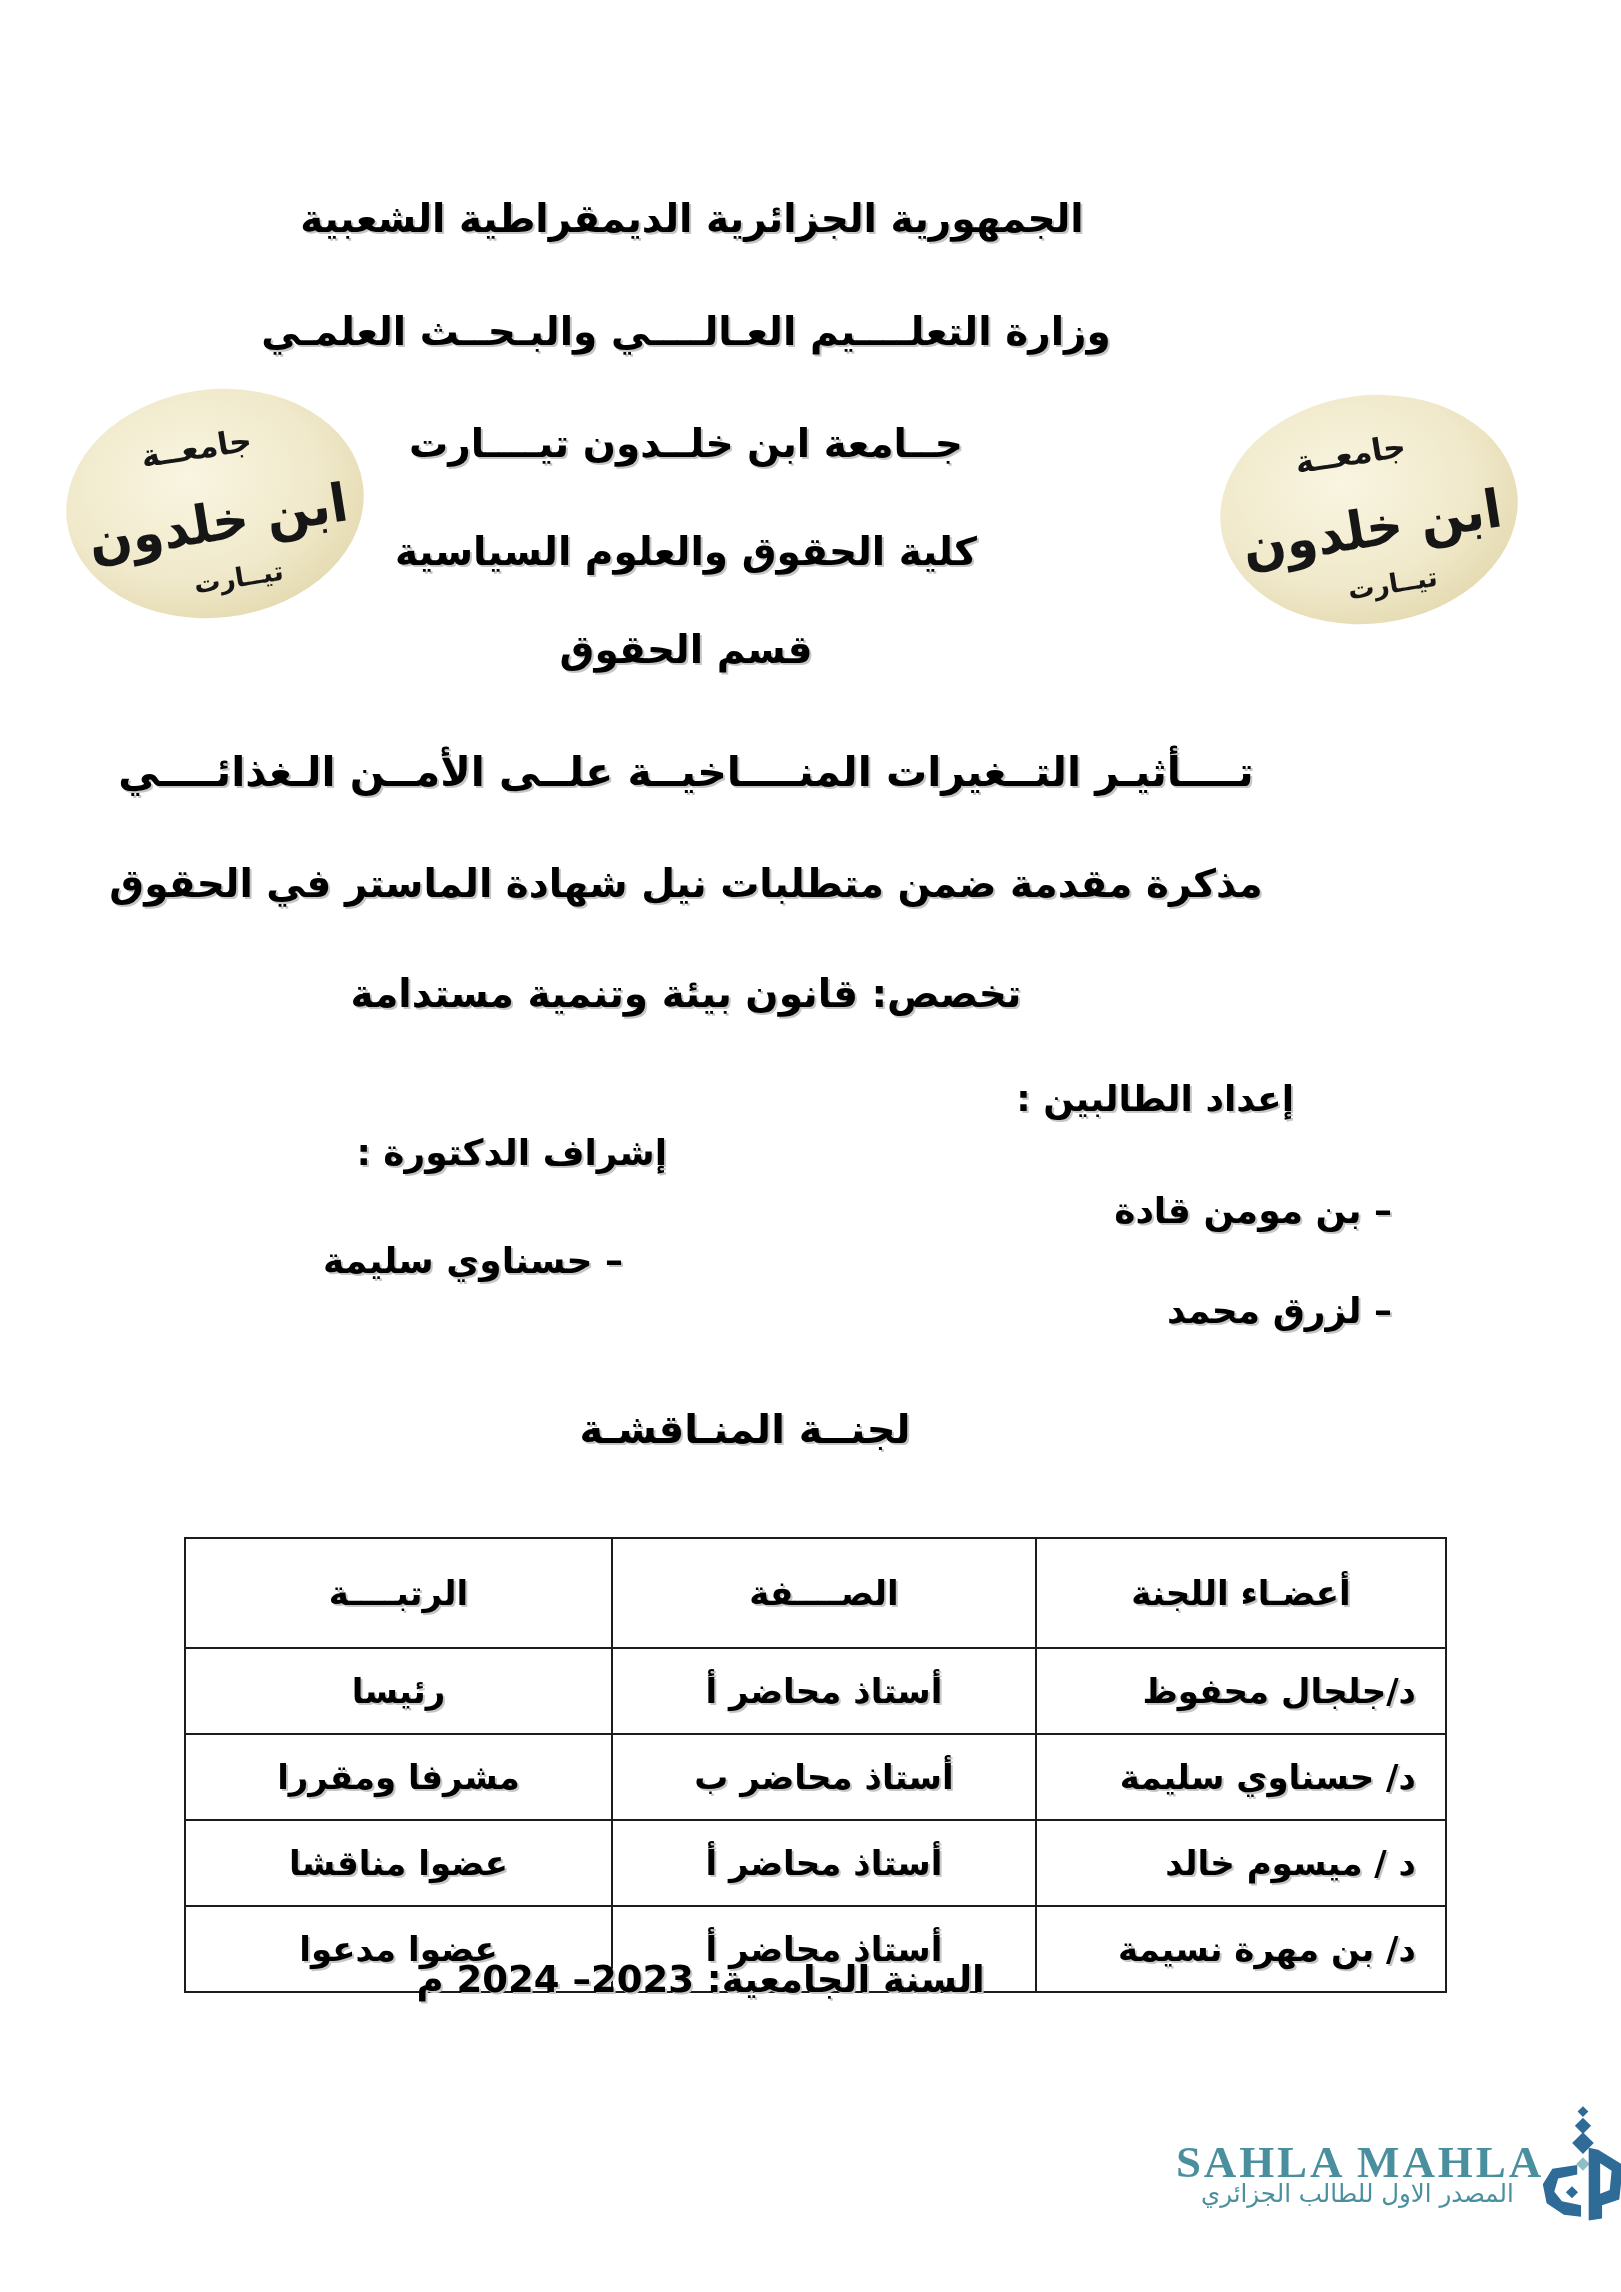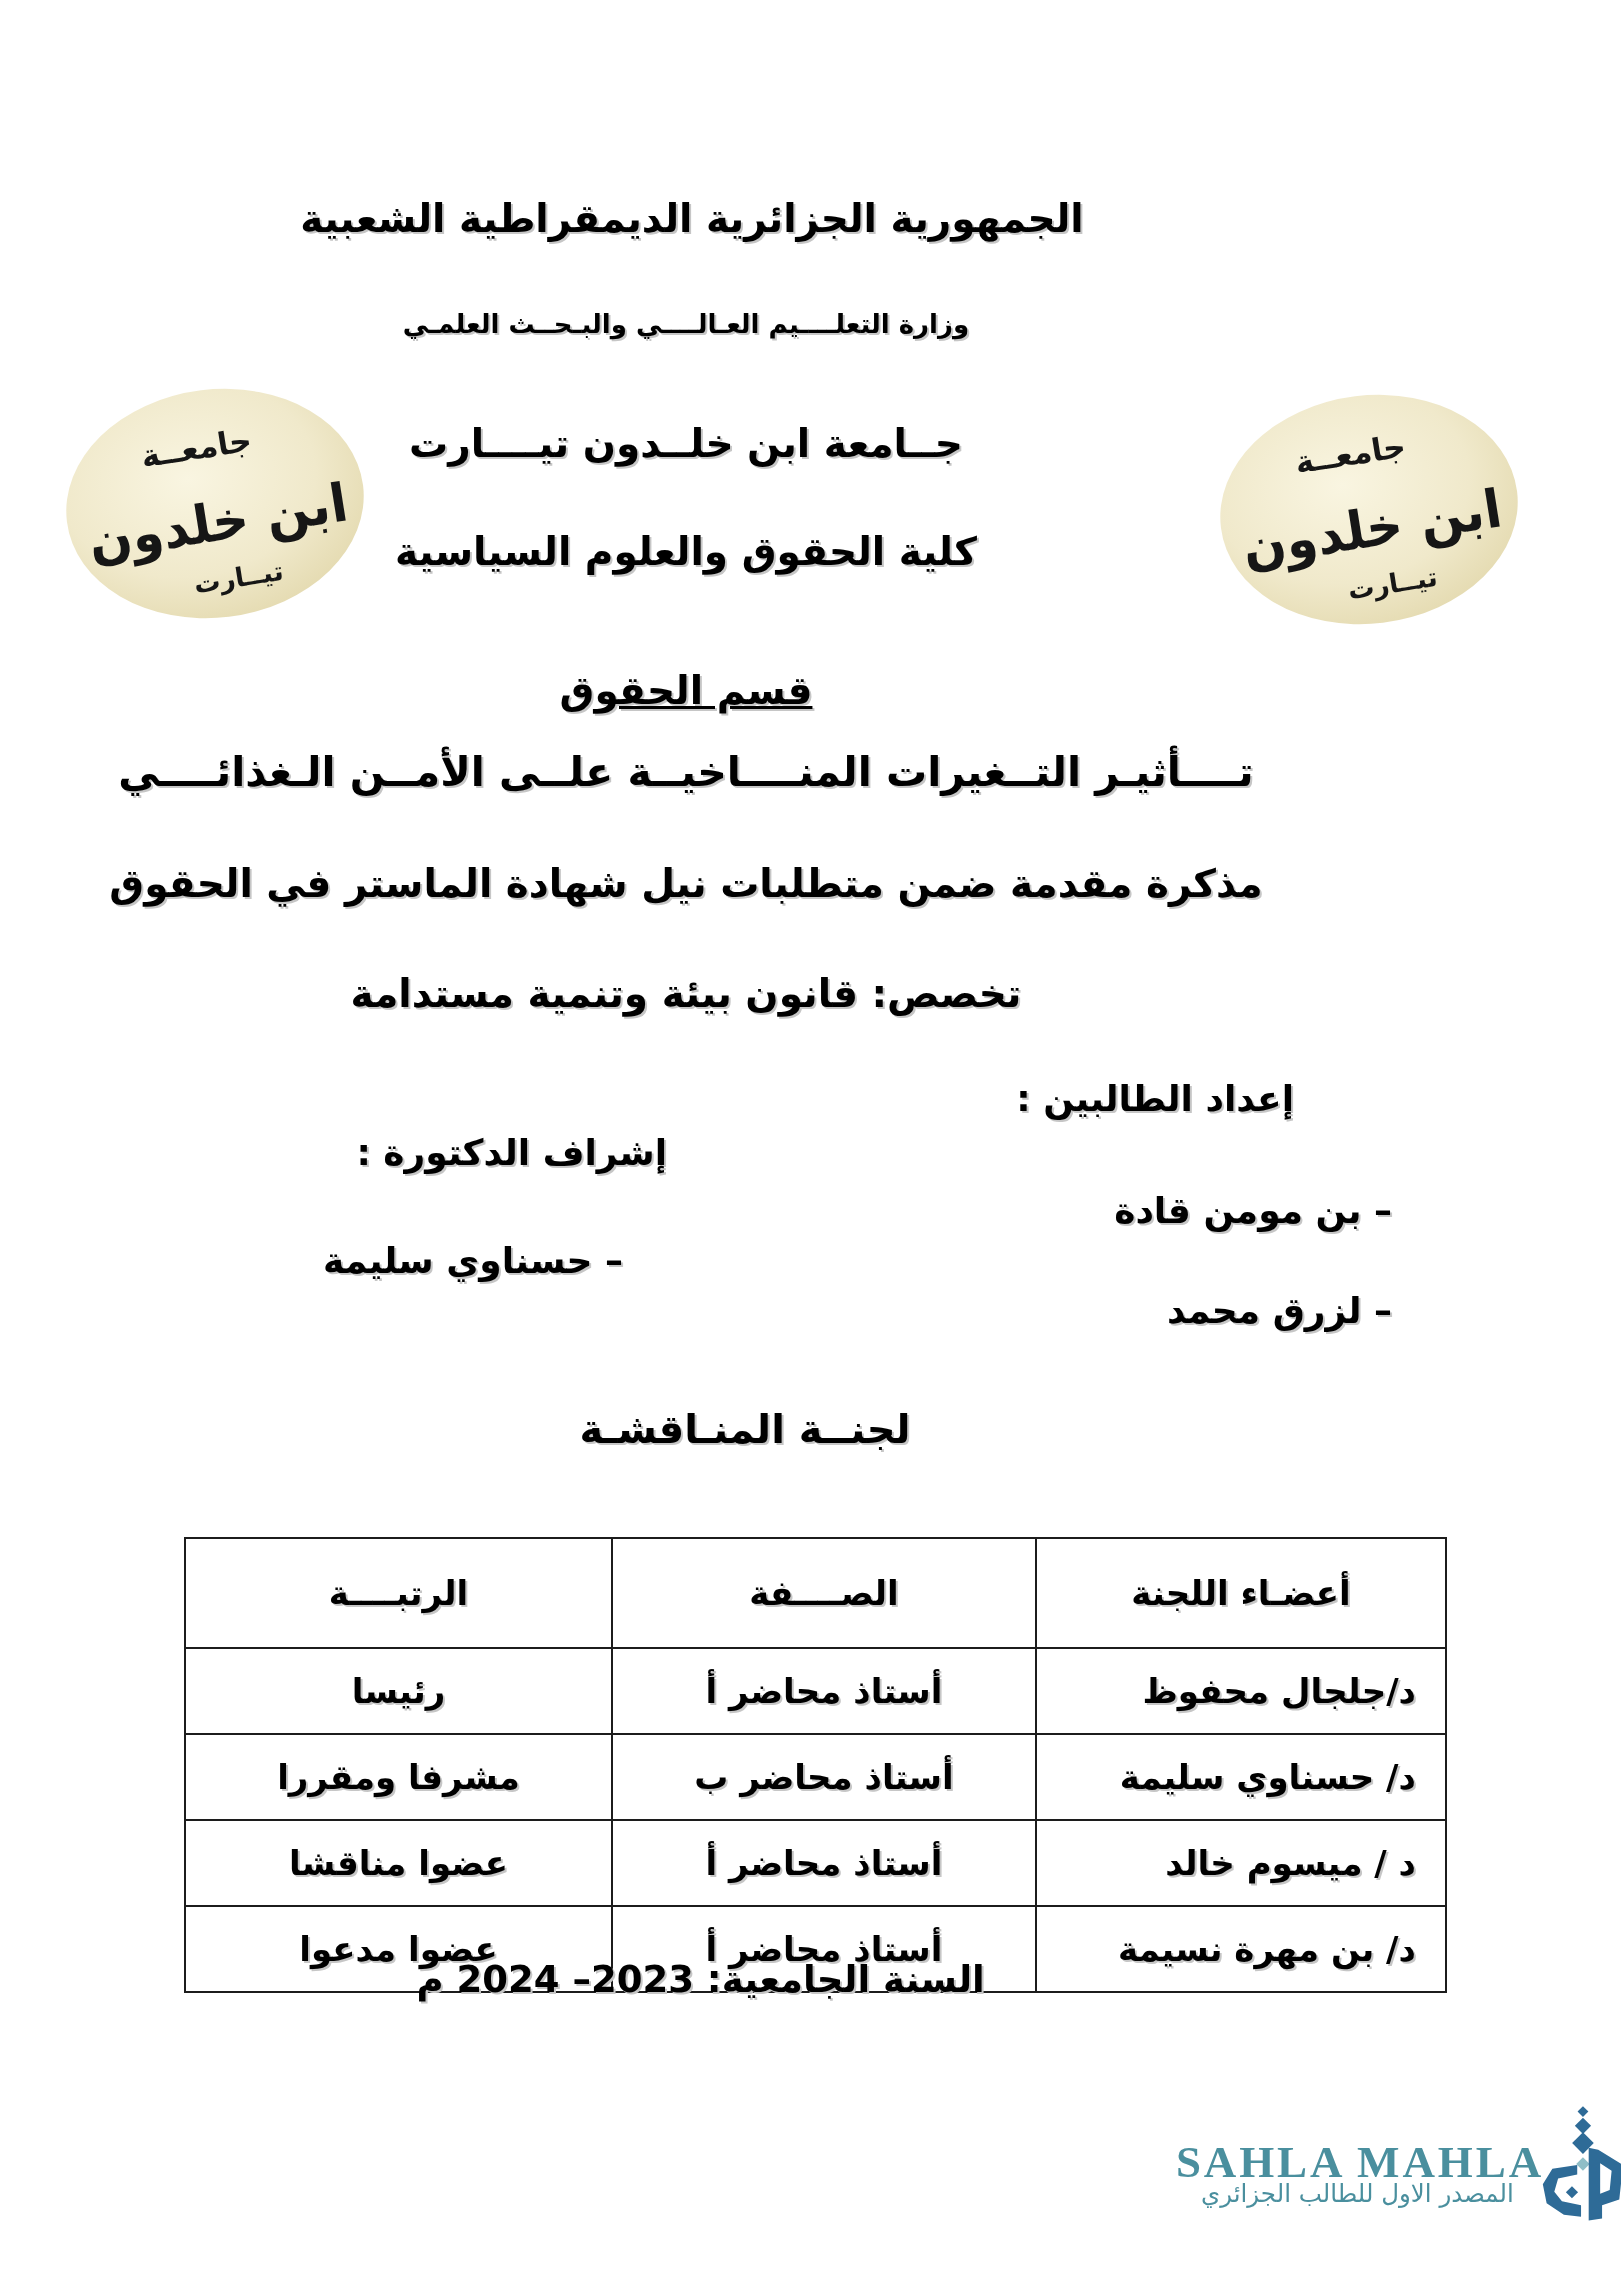--- a/index.html
+++ b/index.html
@@ -9,24 +9,24 @@
     overflow:hidden; direction:rtl;
     font-family:"DejaVu Sans", sans-serif; color:#000;
   }
   
   .hline {
     position:absolute; left:0; width:1372px; text-align:center;
     font-weight:700; color:#000; white-space:nowrap;
     text-shadow:2px 2px 0 #c6c6c6;
   }
   .t-republic   { top:196px;  font-size:39px;padding-left:12px; }
-  .t-ministry   { top:309px;  font-size:26px; }
+  .t-ministry   { top:309px;  font-size:39px; }
   .t-university { top:421px;  font-size:39px; }
   .t-faculty    { top:529px;  font-size:39px; }
-  .t-department { top:668px;  font-size:39px;text-decoration:underline; }
+  .t-department { top:627px;  font-size:39px; }
   .t-title      { top:748px;  font-size:41px; }
   .t-memoir     { top:861px;  font-size:39px; }
   .t-specialty  { top:971px;  font-size:39px; }
   .t-committee  { top:1406px; font-size:40px; left:59px; }
   .t-year       { top:1958px; font-size:37px; left:14.7px; }
 
   
   .emblem { position:absolute; width:312px; height:247px; }
   .emblem-left  { left:59px;  top:382px; }
   .emblem-right { left:1213px; top:388px; }

